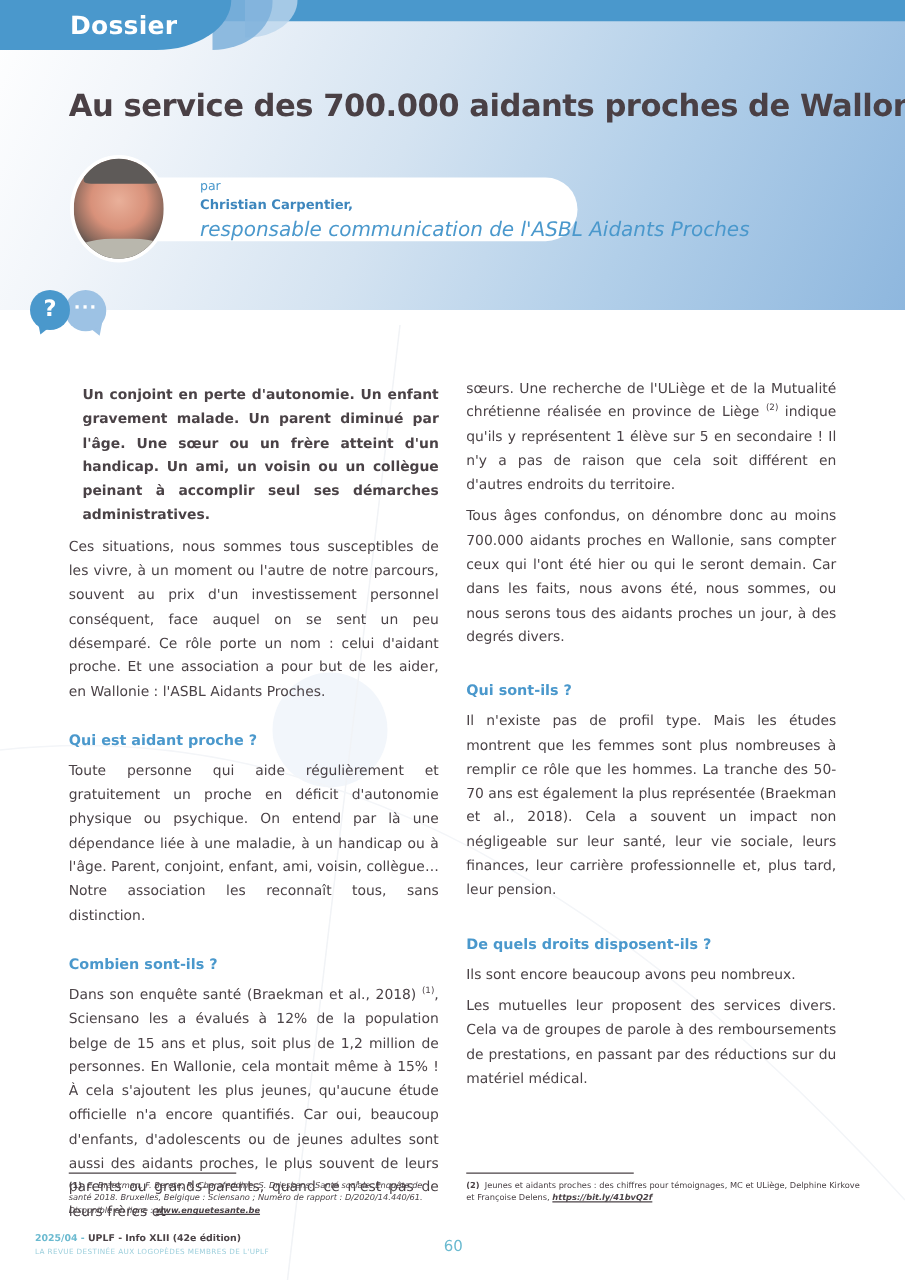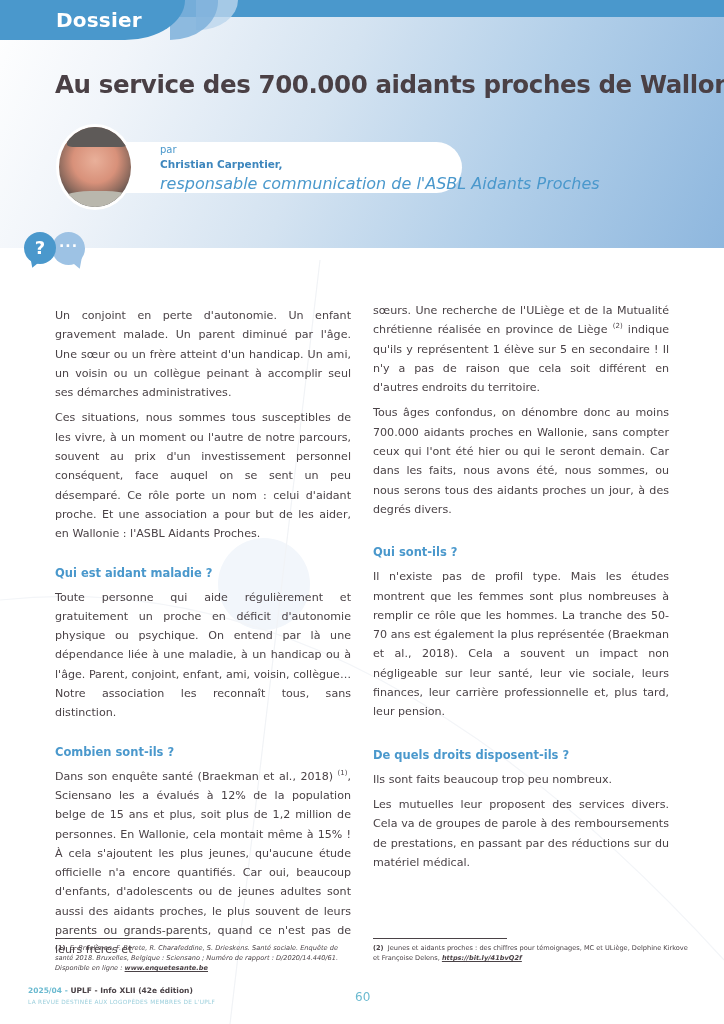--- a/index.html
+++ b/index.html
@@ -60,21 +60,21 @@
 
   
   .deco-circle { position:absolute; left:218px; top:538px; width:92px; height:92px; border-radius:50%; background:#f2f6fb; }
   .deco-line { position:absolute; left:0; top:0; width:724px; height:1024px; pointer-events:none; }
 
   
   .col { position:absolute; font-size:11.1px; line-height:19.3px; color:#4a4246; text-align:justify; }
   .col-left { left:55px; top:306px; width:296px; }
   .col-right { left:373px; top:301px; width:296px; }
   .col p { margin-bottom:6px; }
-  .col p.lead { font-weight:normal; }
+  .col p.lead { font-weight:bold;margin-left:11px; }
   .col h3 { color:#4a98cc; font-size:11.5px; font-weight:bold; margin-top:20px; margin-bottom:6px; line-height:18px; }
   sup { font-size:7px; vertical-align:super; line-height:0; }
 
   .fn { position:absolute; font-size:6.6px; line-height:10px; color:#4a4246; font-style:italic; }
   .fn-rule { position:absolute; height:1px; background:#4a4246; width:134px; }
   .fn-left { left:55px; top:943px; width:300px; }
   .fn-right { left:373px; top:943px; width:320px; font-style:normal; }
   .fn b { font-style:normal; }
   .fn u { font-weight:bold; }
 
@@ -113,33 +113,33 @@
 
 <div class="deco-circle"></div>
 <svg class="deco-line" viewBox="0 0 724 1024">
   <path d="M320 260 L230 1024" stroke="#f1f3f6" stroke-width="1.2" fill="none"></path>
   <path d="M0 600 Q360 560 724 960" stroke="#f3f5f8" stroke-width="1.2" fill="none"></path>
 </svg>
 
 <div class="col col-left">
   <p class="lead">Un conjoint en perte d'autonomie. Un enfant gravement malade. Un parent diminué par l'âge. Une sœur ou un frère atteint d'un handicap. Un ami, un voisin ou un collègue peinant à accomplir seul ses démarches administratives.</p>
   <p>Ces situations, nous sommes tous susceptibles de les vivre, à un moment ou l'autre de notre parcours, souvent au prix d'un investissement personnel conséquent, face auquel on se sent un peu désemparé. Ce rôle porte un nom : celui d'aidant proche. Et une association a pour but de les aider, en Wallonie : l'ASBL Aidants Proches.</p>
-  <h3>Qui est aidant maladie ?</h3>
+  <h3>Qui est aidant proche ?</h3>
   <p>Toute personne qui aide régulièrement et gratuitement un proche en déficit d'autonomie physique ou psychique. On entend par là une dépendance liée à une maladie, à un handicap ou à l'âge. Parent, conjoint, enfant, ami, voisin, collègue… Notre association les reconnaît tous, sans distinction.</p>
   <h3>Combien sont-ils ?</h3>
   <p><span>Dans son enquête santé (Braekman et al., 2018) </span><sup>(1)</sup><span>, Sciensano les a évalués à 12% de la population belge de 15 ans et plus, soit plus de 1,2 million de personnes. En Wallonie, cela montait même à 15% ! À cela s'ajoutent les plus jeunes, qu'aucune étude officielle n'a encore quantifiés. Car oui, beaucoup d'enfants, d'adolescents ou de jeunes adultes sont aussi des aidants proches, le plus souvent de leurs parents ou grands-parents, quand ce n'est pas de leurs frères et</span></p>
 </div>
 
 <div class="col col-right">
   <p><span>sœurs. Une recherche de l'ULiège et de la Mutualité chrétienne réalisée en province de Liège </span><sup>(2)</sup><span> indique qu'ils y représentent 1 élève sur 5 en secondaire ! Il n'y a pas de raison que cela soit différent en d'autres endroits du territoire.</span></p>
   <p>Tous âges confondus, on dénombre donc au moins 700.000 aidants proches en Wallonie, sans compter ceux qui l'ont été hier ou qui le seront demain. Car dans les faits, nous avons été, nous sommes, ou nous serons tous des aidants proches un jour, à des degrés divers.</p>
   <h3 style="margin-top:24px;">Qui sont-ils ?</h3>
   <p>Il n'existe pas de profil type. Mais les études montrent que les femmes sont plus nombreuses à remplir ce rôle que les hommes. La tranche des 50-70 ans est également la plus représentée (Braekman et al., 2018). Cela a souvent un impact non négligeable sur leur santé, leur vie sociale, leurs finances, leur carrière professionnelle et, plus tard, leur pension.</p>
   <h3 style="margin-top:24px;">De quels droits disposent-ils ?</h3>
-  <p>Ils sont faits beaucoup trop peu nombreux.</p>
+  <p>Ils sont encore beaucoup avons peu nombreux.</p>
   <p>Les mutuelles leur proposent des services divers. Cela va de groupes de parole à des remboursements de prestations, en passant par des réductions sur du matériel médical.</p>
 </div>
 
 <div class="fn-rule" style="left:55px; top:938px;"></div>
 <div class="fn fn-left">
   <b>(1)</b>&nbsp;
   <span>E. Braekman, F. Berete, R. Charafeddine, S. Drieskens. Santé sociale. Enquête de santé 2018. Bruxelles, Belgique : Sciensano ; Numéro de rapport : D/2020/14.440/61. Disponible en ligne : </span><u>www.enquetesante.be</u>
 </div>
 
 <div class="fn-rule" style="left:373px; top:938px;"></div>

